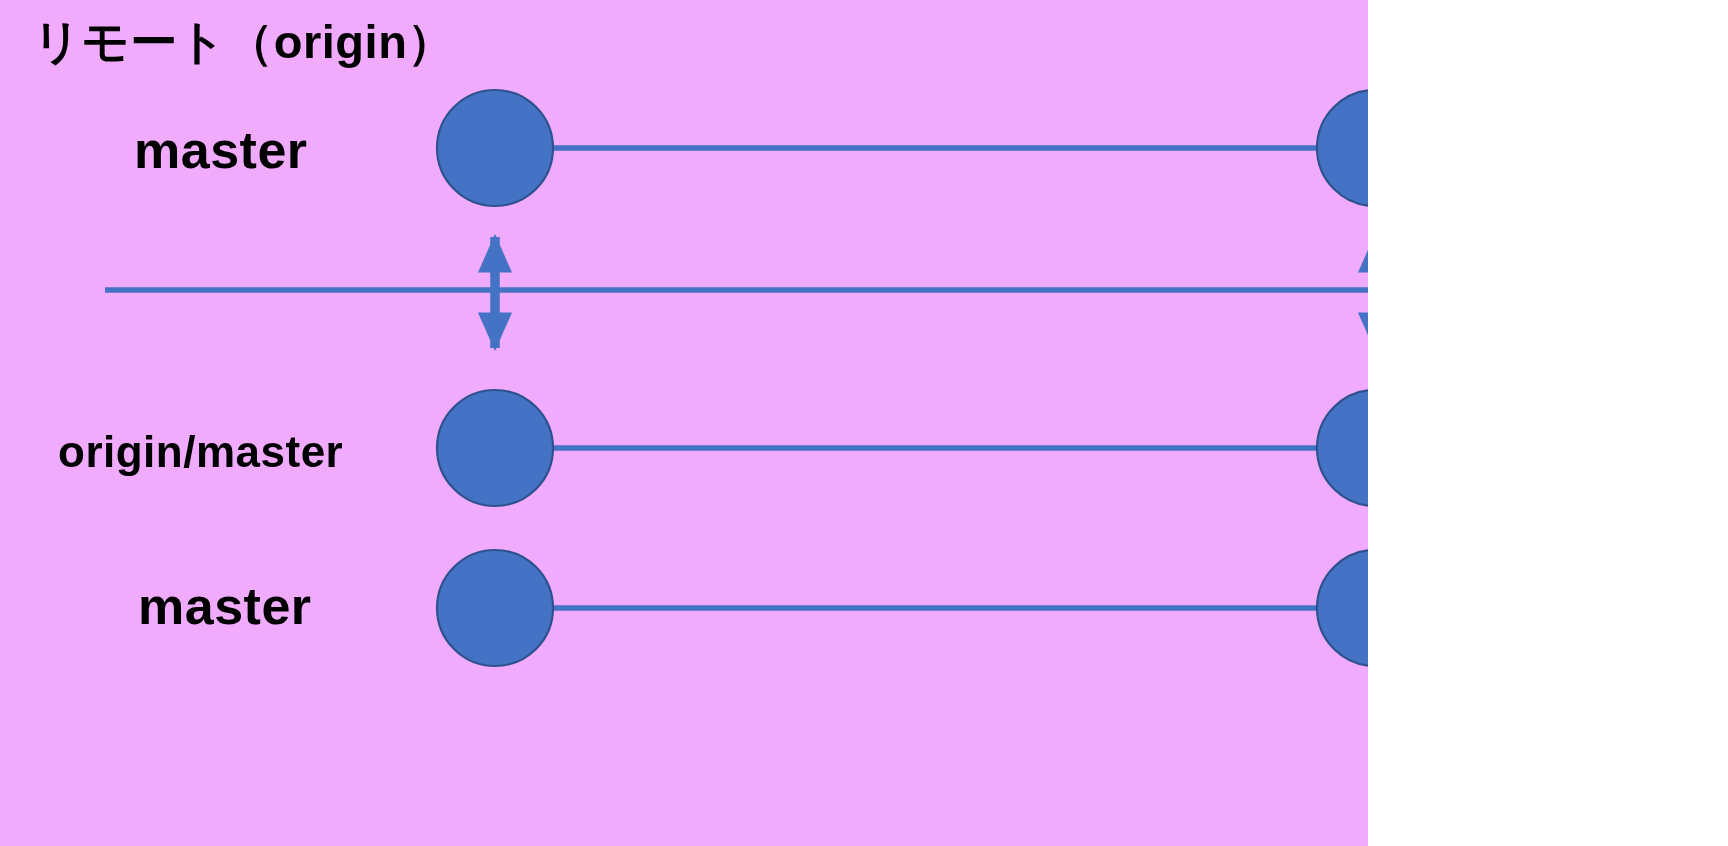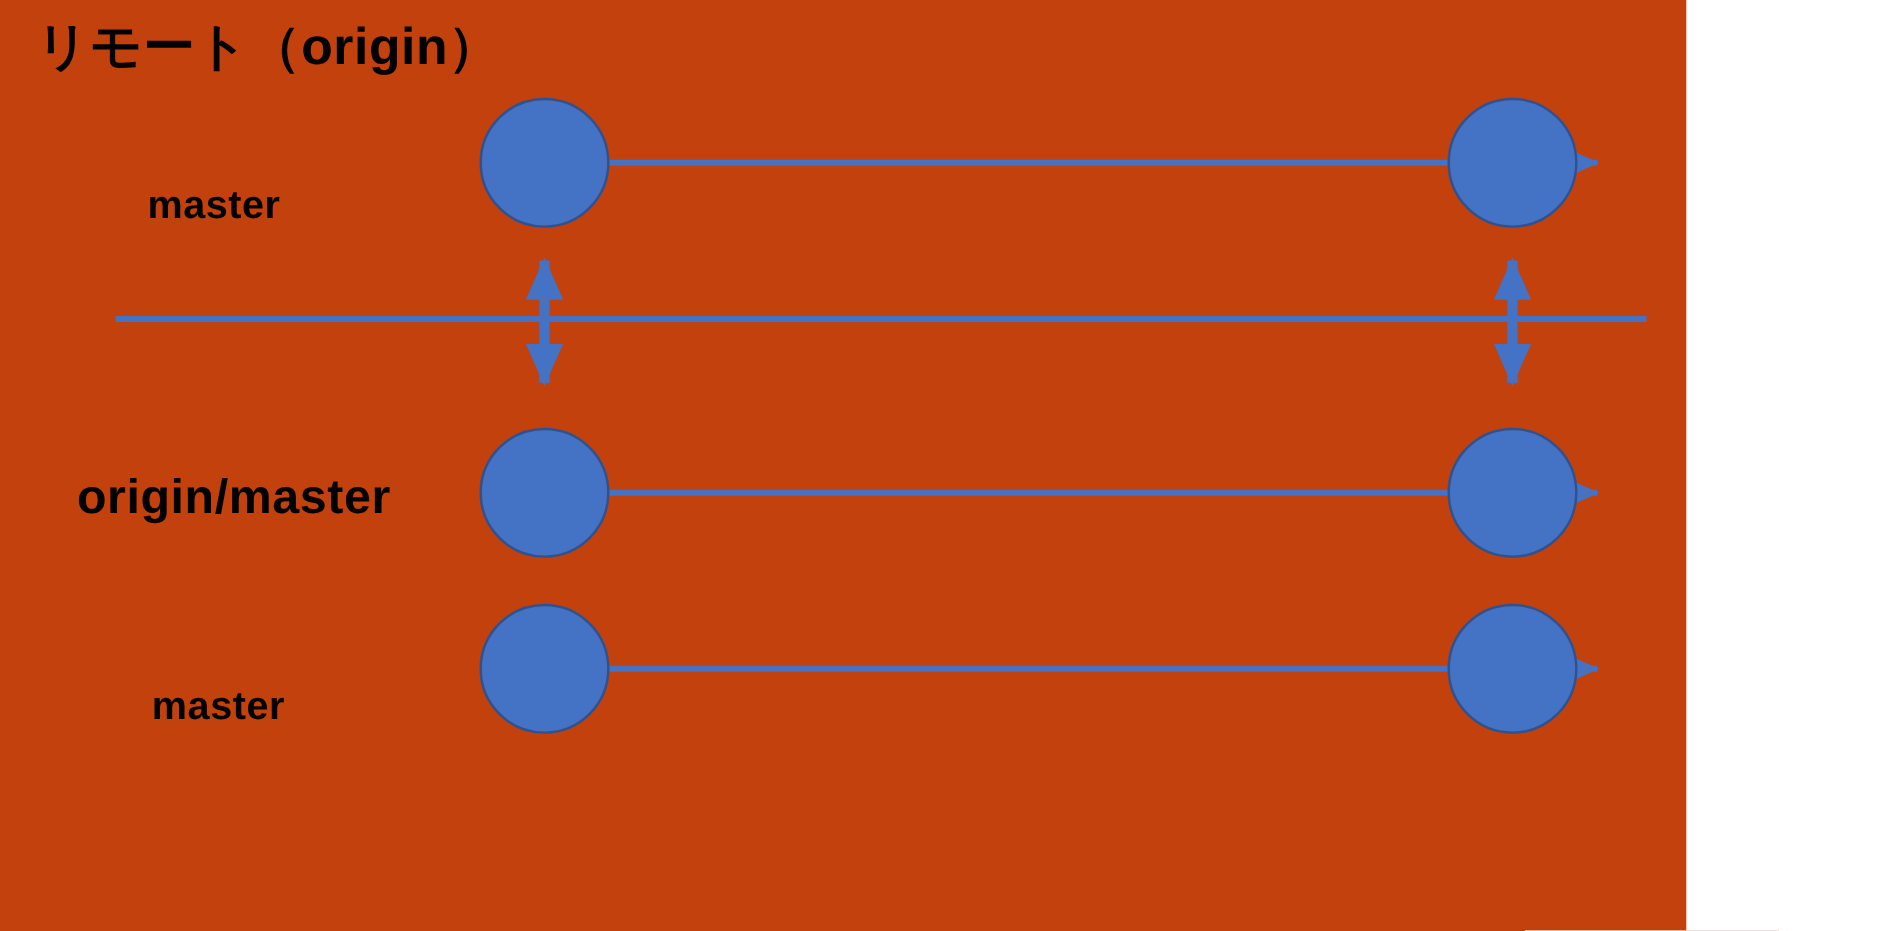--- a/index.html
+++ b/index.html
@@ -5,23 +5,23 @@
   html, body {
     margin: 0;
     padding: 0;
     background: #ffffff;
   }
   body {
     font-family: "Liberation Sans", "DejaVu Sans", sans-serif;
   }
   #stage {
     position: relative;
-    width: 1533px;
+    width: 1368px;
     height: 846px;
-    background: #c2410c;
+    background: #f0abfc;
     overflow: hidden;
   }
   #diagram-svg {
     position: absolute;
     left: 0;
     top: 0;
     width: 1728px;
     height: 846px;
     display: block;
   }
@@ -30,40 +30,39 @@
     color: #000000;
     font-weight: bold;
     white-space: nowrap;
     line-height: 1;
     letter-spacing: 0.5px;
   }
   .section-title {
     font-size: 47px;
   }
   .branch-label {
-    font-size: 36px;
-    margin-top: 44px;
+    font-size: 52px;
   }
   .branch-label-serifish {
     font-size: 44px;
   }
   #label-remote-section {
     left: 33px;
     top: 18px;
   }
   #label-remote-master {
     left: 134px;
     top: 124px;
   }
   #label-local-section {
     left: 33px;
     top: 316px;
   }
   #label-local-origin-master {
-    left: 70px;
+    left: 58px;
     top: 430px;
   }
   #label-local-master {
     left: 138px;
     top: 580px;
   }
 </style>
 </head>
 <body>
 

